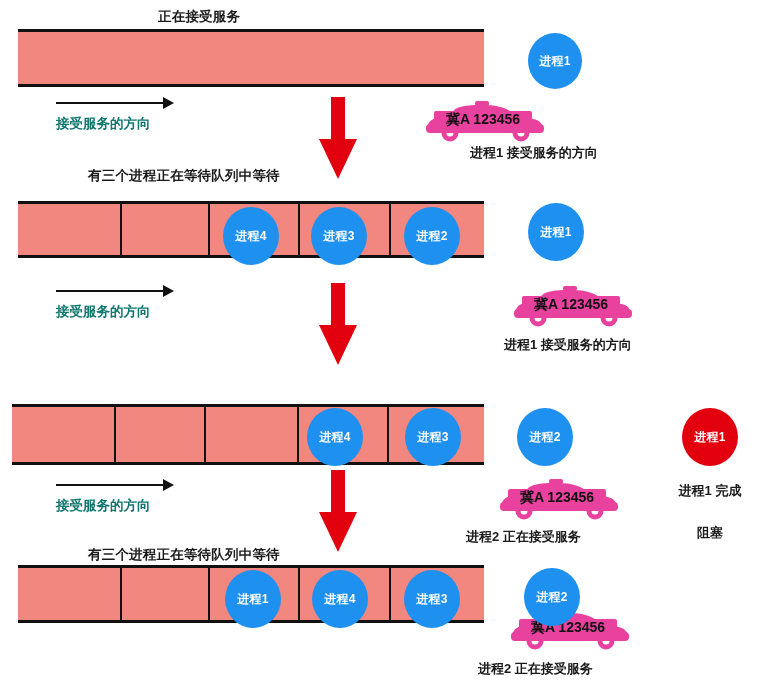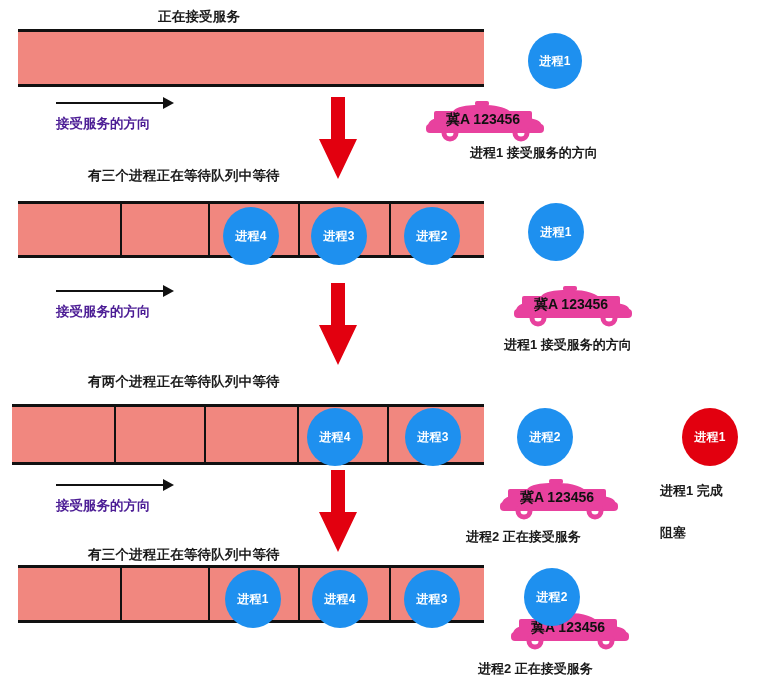--- a/index.html
+++ b/index.html
@@ -79,21 +79,21 @@
     top: 1px;
     width: 0; height: 0;
     border-top: 6px solid transparent;
     border-bottom: 6px solid transparent;
     border-left: 11px solid #111111;
   }
   .dir-label {
     position: absolute;
     font-size: 13.5px;
     font-weight: bold;
-    color: #4c1d95;
+    color: #0f766e;
     white-space: nowrap;
   }
 
   
   .down-arrow { position: absolute; }
 
   
   .car { position: absolute; }
   .car .plate {
     position: absolute;
@@ -109,20 +109,21 @@
 
   
   .caption {
     position: absolute;
     font-size: 13px;
     font-weight: bold;
     color: #1a1a1a;
     white-space: nowrap;
   }
   .caption.center {
+    text-align: center;
     white-space: normal;
     line-height: 1.45;
   }
 </style>
 </head>
 <body>
 
 <div id="canvas">
 
   <div class="stage-title" style="left:158px; top:8px;">正在接受服务</div>
@@ -213,21 +214,20 @@
   </div>
 
   <div class="caption" style="left:504px; top:336px;">进程1 接受服务的方向</div>
 
   <div class="down-arrow" style="left:316px; top:283px; width:44px; height:82px;">
     <svg width="44" height="82" viewBox="0 0 44 82">
       <polygon points="15,0 29,0 29,42 41,42 22,82 3,42 15,42" fill="#e2000f"></polygon>
     </svg>
   </div>
 
-  <div class="stage-title" style="left:88px; top:373px;">有两个进程正在等待队列中等待</div>
 
   <div class="queue-bar" style="left:12px; top:404px; width:472px; height:61px;">
     <div class="queue-cell" style="width:104px;"></div>
     <div class="queue-cell" style="width:90px;"></div>
     <div class="queue-cell" style="width:93px;"></div>
     <div class="queue-cell" style="width:90px;"></div>
     <div class="queue-cell" style="width:95px;"></div>
   </div>
   <div class="proc blue" style="left:307px; top:408px; width:56px; height:58px;">
     <span>进程4</span>

